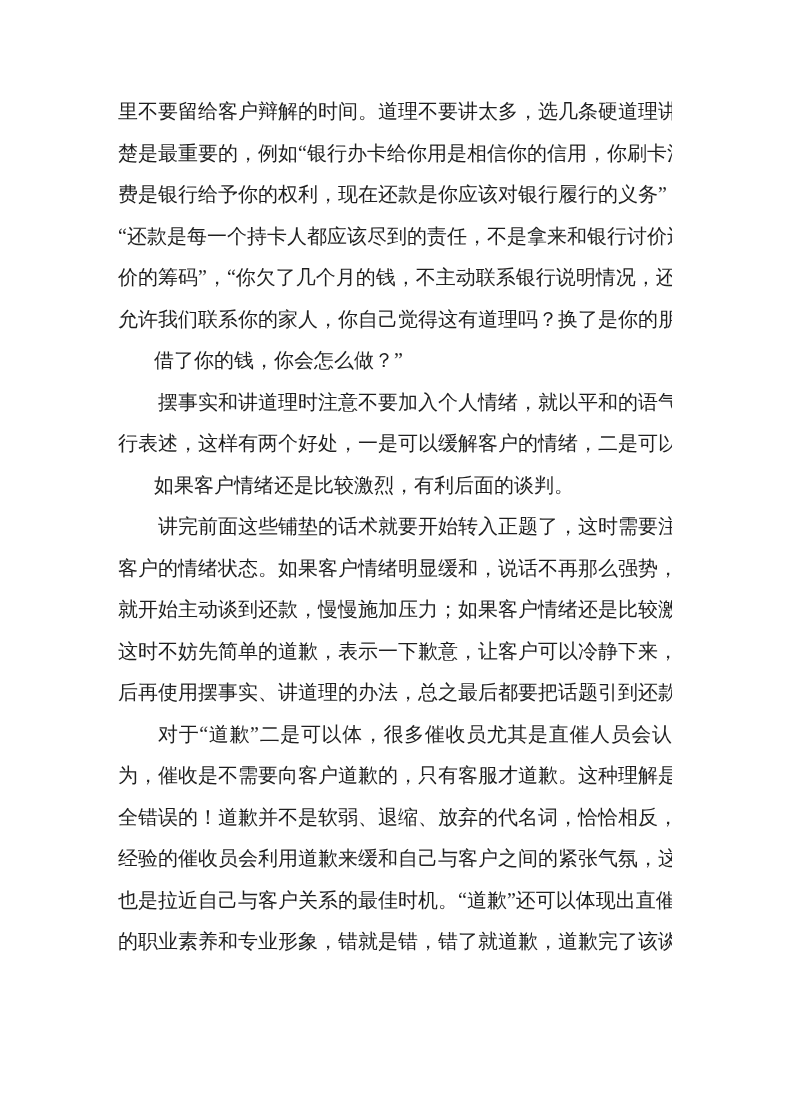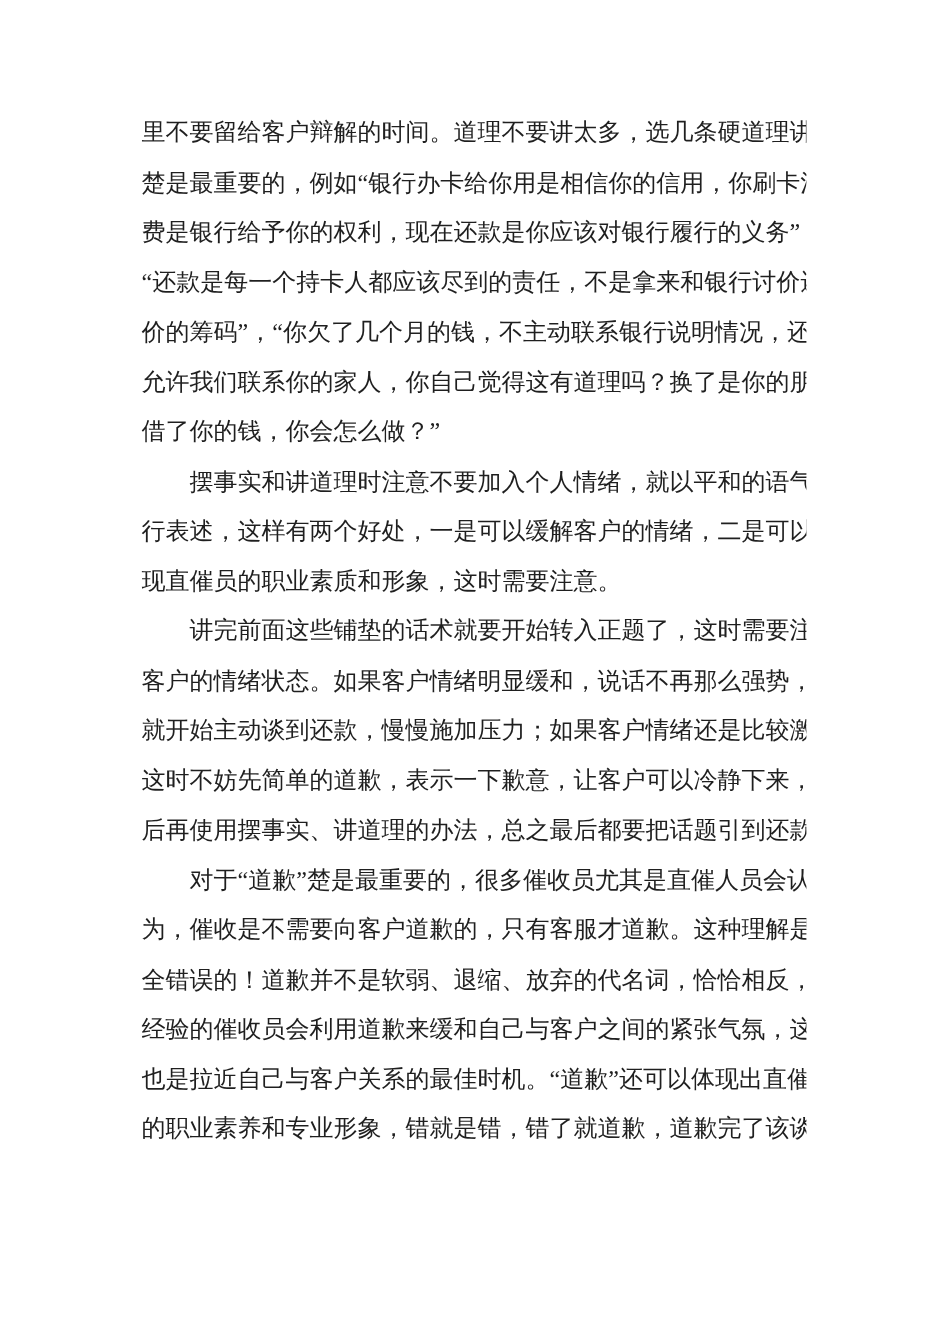--- a/index.html
+++ b/index.html
@@ -30,42 +30,43 @@
     text-align-last: justify;
     text-justify: inter-character;
     overflow: hidden;
     white-space: nowrap;
   }
   .line.indent {
     padding-left: 40px;
   }
   .line.no-fill {
     text-align-last: left;
+    margin-left: 36px;
   }
 </style>
 </head>
 <body>
 
 <div class="page" style="background: rgb(255, 255, 255);">
   <div class="text-block" style="color: rgb(31, 31, 31);">
       <div class="line">里不要留给客户辩解的时间。道理不要讲太多，选几条硬道理讲清</div>
       <div class="line">楚是最重要的，例如“银行办卡给你用是相信你的信用，你刷卡消</div>
       <div class="line">费是银行给予你的权利，现在还款是你应该对银行履行的义务”，</div>
       <div class="line">“还款是每一个持卡人都应该尽到的责任，不是拿来和银行讨价还</div>
       <div class="line">价的筹码”，“你欠了几个月的钱，不主动联系银行说明情况，还不</div>
       <div class="line">允许我们联系你的家人，你自己觉得这有道理吗？换了是你的朋友</div>
       <div class="line no-fill">借了你的钱，你会怎么做？”</div>
       <div class="line indent">摆事实和讲道理时注意不要加入个人情绪，就以平和的语气进</div>
       <div class="line">行表述，这样有两个好处，一是可以缓解客户的情绪，二是可以体</div>
-      <div class="line no-fill">现直催员的职业素质和形象，这时需要注意。</div>
+      <div class="line no-fill">如果客户情绪还是比较激烈，有利后面的谈判。</div>
       <div class="line indent">讲完前面这些铺垫的话术就要开始转入正题了，这时需要注意</div>
       <div class="line">客户的情绪状态。如果客户情绪明显缓和，说话不再那么强势，那</div>
       <div class="line">就开始主动谈到还款，慢慢施加压力；如果客户情绪还是比较激烈，</div>
       <div class="line">这时不妨先简单的道歉，表示一下歉意，让客户可以冷静下来，然</div>
       <div class="line">后再使用摆事实、讲道理的办法，总之最后都要把话题引到还款上</div>
-      <div class="line indent">对于“道歉”楚是最重要的，很多催收员尤其是直催人员会认</div>
+      <div class="line indent">对于“道歉”二是可以体，很多催收员尤其是直催人员会认</div>
       <div class="line">为，催收是不需要向客户道歉的，只有客服才道歉。这种理解是完</div>
       <div class="line">全错误的！道歉并不是软弱、退缩、放弃的代名词，恰恰相反，有</div>
       <div class="line">经验的催收员会利用道歉来缓和自己与客户之间的紧张气氛，这时</div>
       <div class="line">也是拉近自己与客户关系的最佳时机。“道歉”还可以体现出直催员</div>
       <div class="line">的职业素养和专业形象，错就是错，错了就道歉，道歉完了该谈清</div>
     </div>
 </div>
 
 </body></html>

